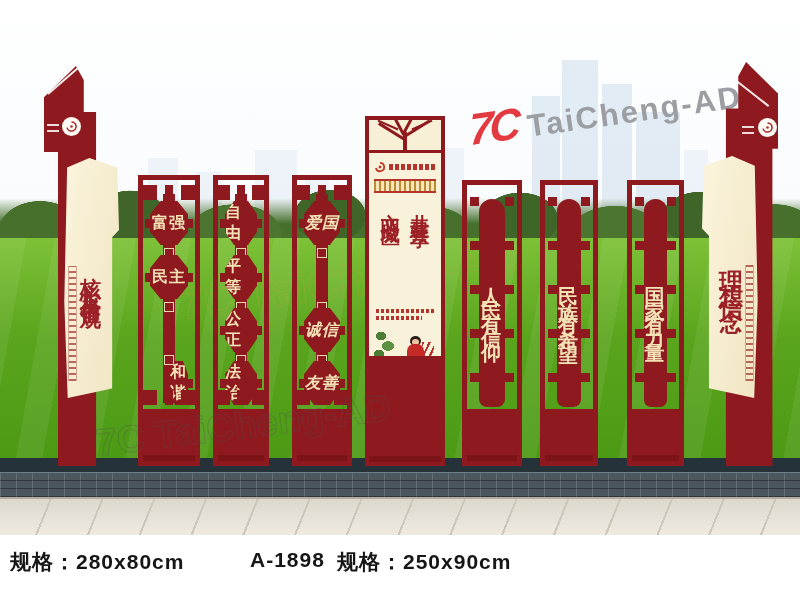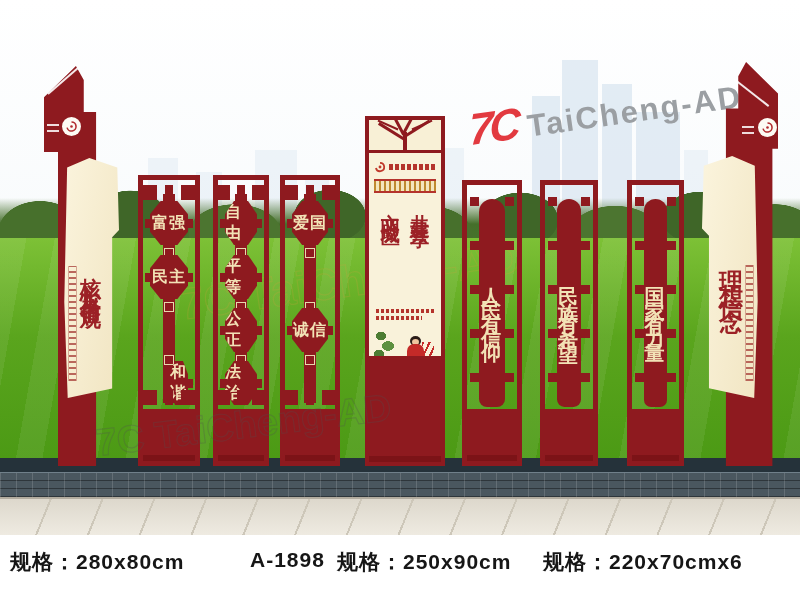--- a/index.html
+++ b/index.html
@@ -240,36 +240,41 @@
     <div class="linksq" style="top:175px;"></div>
     <div class="mrow" style="top:181px;">
         <div class="med">
           <span>法治</span>
         </div>
       </div>
     <div class="lintel bot"></div>
     <div class="pbase"></div>
   </div>
 
-  <div class="board vpanel" style="left:280px;width:60px;">
+  <div class="board vpanel" style="left:292px;width:60px;font-style:italic;">
     <div class="lintel top"></div>
     <div class="spine"></div>
     <div class="mrow" style="top:21px;">
         <div class="med">
           <span>爱国</span>
         </div>
       </div>
     <div class="linksq" style="top:68px;"></div>
     <div class="linksq" style="top:122px;"></div>
     <div class="mrow" style="top:128px;">
         <div class="med">
           <span>诚信</span>
         </div>
       </div>
     <div class="linksq" style="top:175px;"></div>
+    <div class="mrow" style="top:181px;">
+        <div class="med">
+          <span>友善</span>
+        </div>
+      </div>
     <div class="lintel bot"></div>
     <div class="pbase"></div>
   </div>
 
   <div class="board cboard">
     <div class="ctop">
       <i style="left:50%;bottom:0;width:4px;height:18px;margin-left:-2px;"></i>
       <i style="left:50%;bottom:12px;width:30px;height:3px;transform:rotate(-32deg);transform-origin:left bottom;"></i>
       <i style="left:50%;bottom:12px;width:30px;height:3px;transform:rotate(212deg);transform-origin:left bottom;"></i>
       <i style="left:50%;bottom:16px;width:26px;height:3px;transform:rotate(-62deg);transform-origin:left bottom;"></i>
@@ -347,14 +352,13 @@
     <span class="vtext">理想信念</span>
   </div>
 
   <div class="abs wm-outline wm-low">7C TaiCheng-AD</div>
 </div>
 
 <div class="specs">
   <span style="left:10px;text-align:right;">规格：280x80cm</span>
   <span style="left:250px;">A-1898</span>
   <span style="left:337px;">规格：250x90cm</span>
-  <span style="left:543px;">规格：220x70cmx6</span>
 </div>
 
 </body></html>

